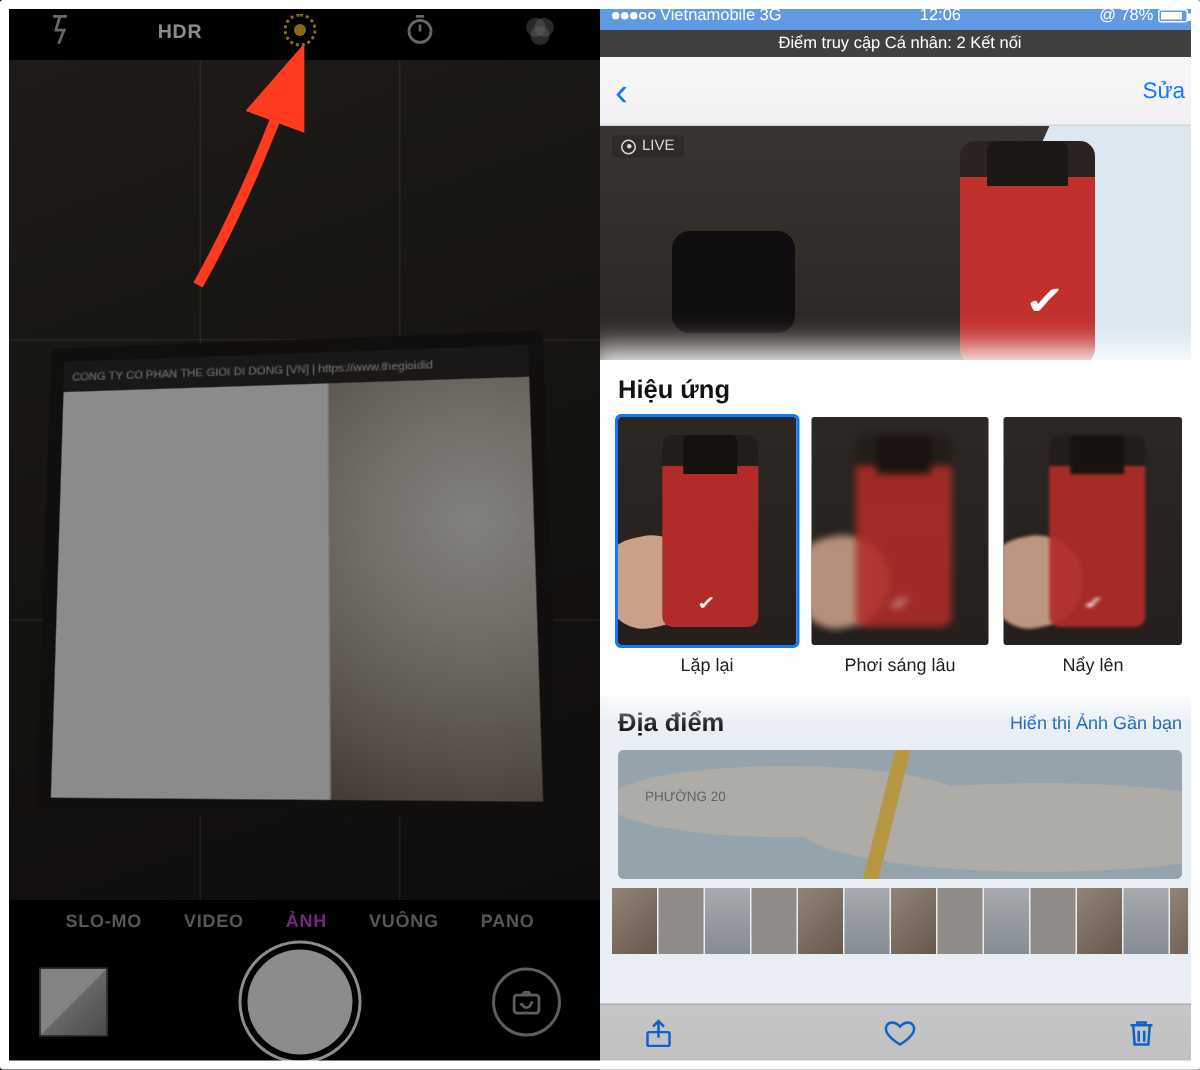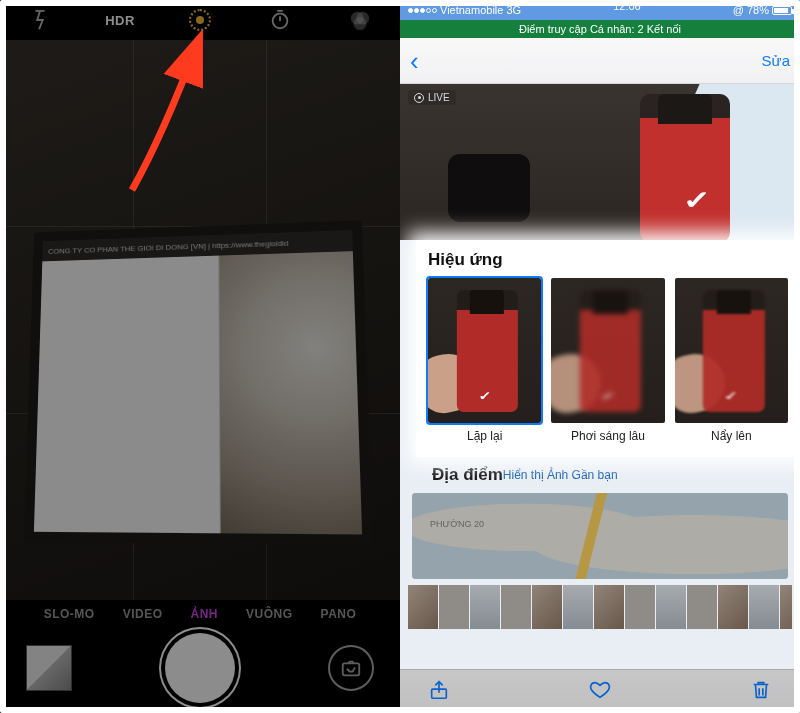--- a/index.html
+++ b/index.html
@@ -94,29 +94,29 @@
   }
   .flip-cam svg { width:22px; height:22px; stroke:#aaa; fill:none; stroke-width:2; }
 
   
   .right-phone {
     width: 400px; height: 713px; position: relative;
     background: #e9eef4; overflow:hidden;
   }
   .status-bar {
     height:20px; background:#5f9ae2; color:#fff;
-    display:flex; justify-content:space-between;
+    display:flex; align-items:center; justify-content:space-between;
     padding:0 8px; font-size:11px;
   }
   .status-left,.status-right{display:flex;align-items:center;gap:3px;}
   .sig-dots{display:flex;gap:1px;}
   .sig-dots i{width:5px;height:5px;border:1px solid #fff;border-radius:50%;}
   .sig-dots i.f{background:#fff;}
   .hotspot-bar{
-    height:18px;background:#15803d;color:#fff;text-align:center;
+    height:18px;background:#404040;color:#fff;text-align:center;
     font-size:11px;line-height:18px;
   }
   .nav-bar{
     height:46px;background:linear-gradient(#f8f8f9,#f1f1f3);
     border-bottom:1px solid #d5d5d8;
     display:flex;align-items:center;justify-content:space-between;
     padding:0 10px;position:relative;
   }
   .nav-back{color:#0d7aff;font-size:26px;line-height:1;}
   .nav-center{position:absolute;left:0;right:0;text-align:center;pointer-events:none;}
@@ -142,21 +142,21 @@
     background:linear-gradient(180deg,#2b2321 0 16%,#c2302d 16% 100%);
     border-radius:10px 10px 12px 12px;
   }
   .bottle::before{content:"";position:absolute;top:0;left:18px;right:18px;height:30px;background:#1c1816;border-radius:6px 6px 0 0;}
   .swoosh{position:absolute;color:#fff;font-size:26px;font-weight:700;right:22px;bottom:28px;transform:scaleX(1.3);}
   .diag{position:absolute;right:-40px;bottom:-10px;width:160px;height:210px;background:#dbe7f1;transform:rotate(24deg);}
   
   .effects-panel{
     background:#fff;padding:10px 12px 14px;
     box-shadow:0 0 18px 8px rgba(255,255,255,0.95);
-    position:relative;z-index:2;margin-left:16px;
+    position:relative;z-index:2;
   }
   .section-title{font-size:17px;font-weight:700;color:#111;margin-bottom:8px;}
   .effects-row{display:flex;gap:10px;}
   .effect{flex:1;display:flex;flex-direction:column;align-items:center;gap:6px;}
   .ethumb{
     width:100%;aspect-ratio:0.78;position:relative;overflow:hidden;border-radius:2px;
     background:linear-gradient(180deg,#2d2723 0%,#241f1c 100%);
   }
   .ethumb.sel{outline:2px solid #0d7aff;}
   .ethumb .tb{
@@ -165,21 +165,21 @@
     background:linear-gradient(180deg,#231d1a 0 16%,#b12c28 16% 100%);
     border-radius:7px;
   }
   .ethumb .tb::before{content:"";position:absolute;top:0;left:22%;right:22%;height:20%;background:#17110e;border-radius:4px 4px 0 0;}
   .ethumb .sw{position:absolute;color:#fff;font-size:12px;font-weight:700;left:50%;bottom:14%;transform:translateX(-50%) scaleX(1.3);}
   .ethumb .hand{position:absolute;left:-8%;bottom:8%;width:52%;height:40%;background:#caa089;border-radius:40% 50% 50% 40%;transform:rotate(-12deg);}
   .ethumb.blur .tb,.ethumb.blur .sw,.ethumb.blur .hand{filter:blur(1.2px);opacity:.92;}
   .ethumb.long .tb,.ethumb.long .sw,.ethumb.long .hand{filter:blur(2.4px);opacity:.88;}
   .elabel{font-size:12px;color:#222;}
 
-  .places{padding:8px 12px 4px;display:flex;justify-content:flex-start;align-items:center;filter:brightness(.72);margin-left:20px;}
+  .places{padding:8px 12px 4px;display:flex;justify-content:space-between;align-items:center;filter:brightness(.72);}
   .places .section-title{margin:0;}
   .nearby{font-size:12px;color:#0d7aff;}
   .map{
     height:86px;margin:4px 12px 6px;border-radius:4px;position:relative;overflow:hidden;
     background:
       linear-gradient(90deg,rgba(255,220,120,.6) 48%,rgba(255,220,120,.6) 50%,transparent 50%),
       linear-gradient(0deg,#dfeaf4 0%,#eef4f8 100%);
     filter:brightness(.72);
   }
   .map .land{position:absolute;inset:0;background:

